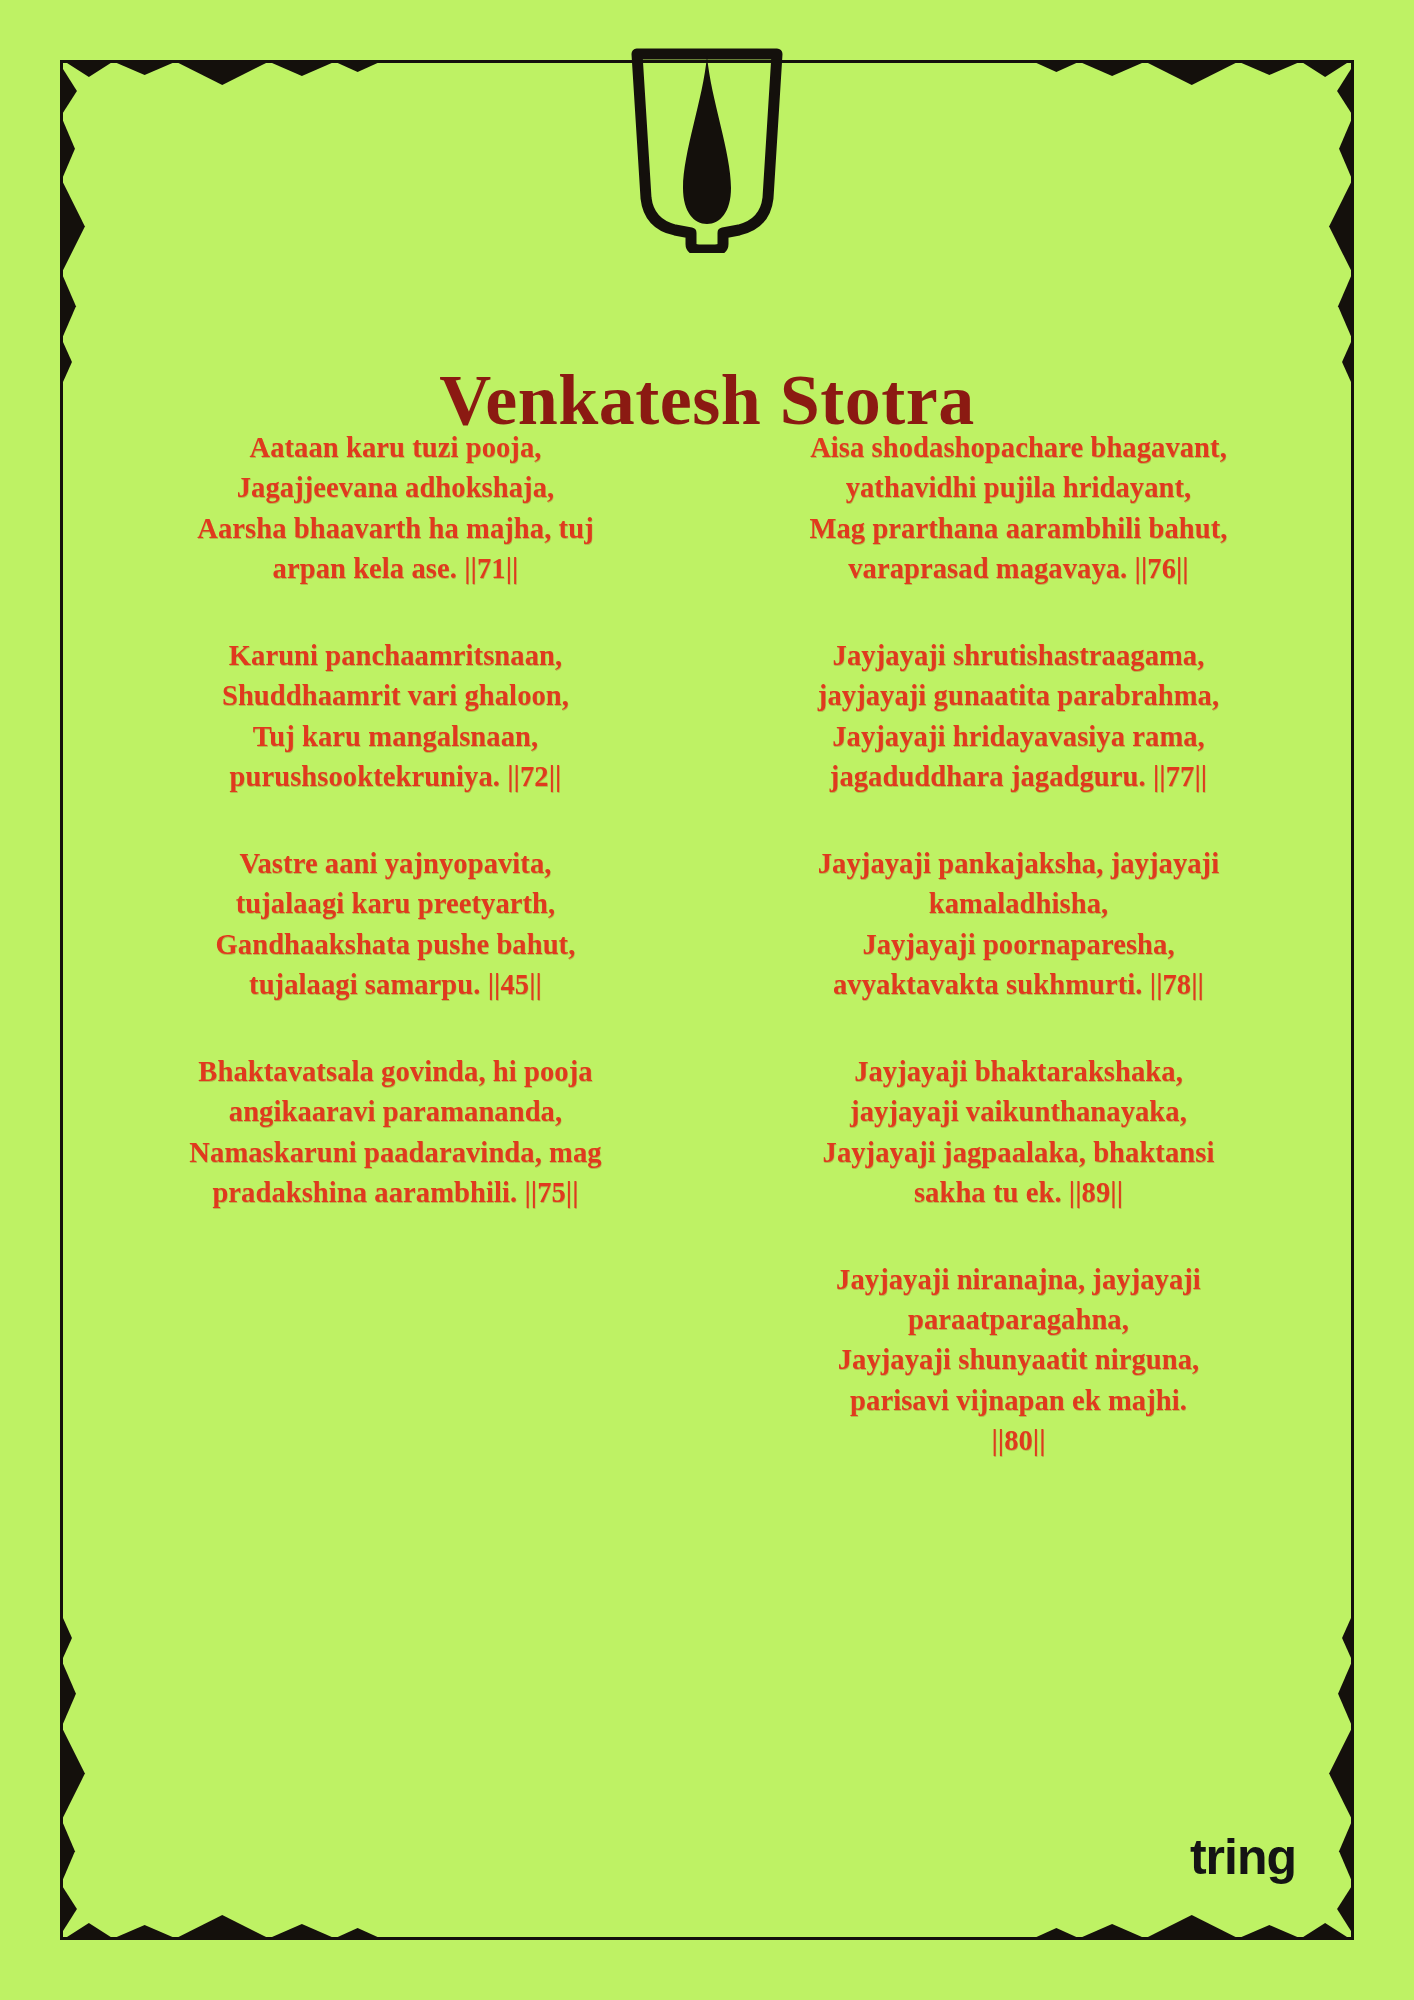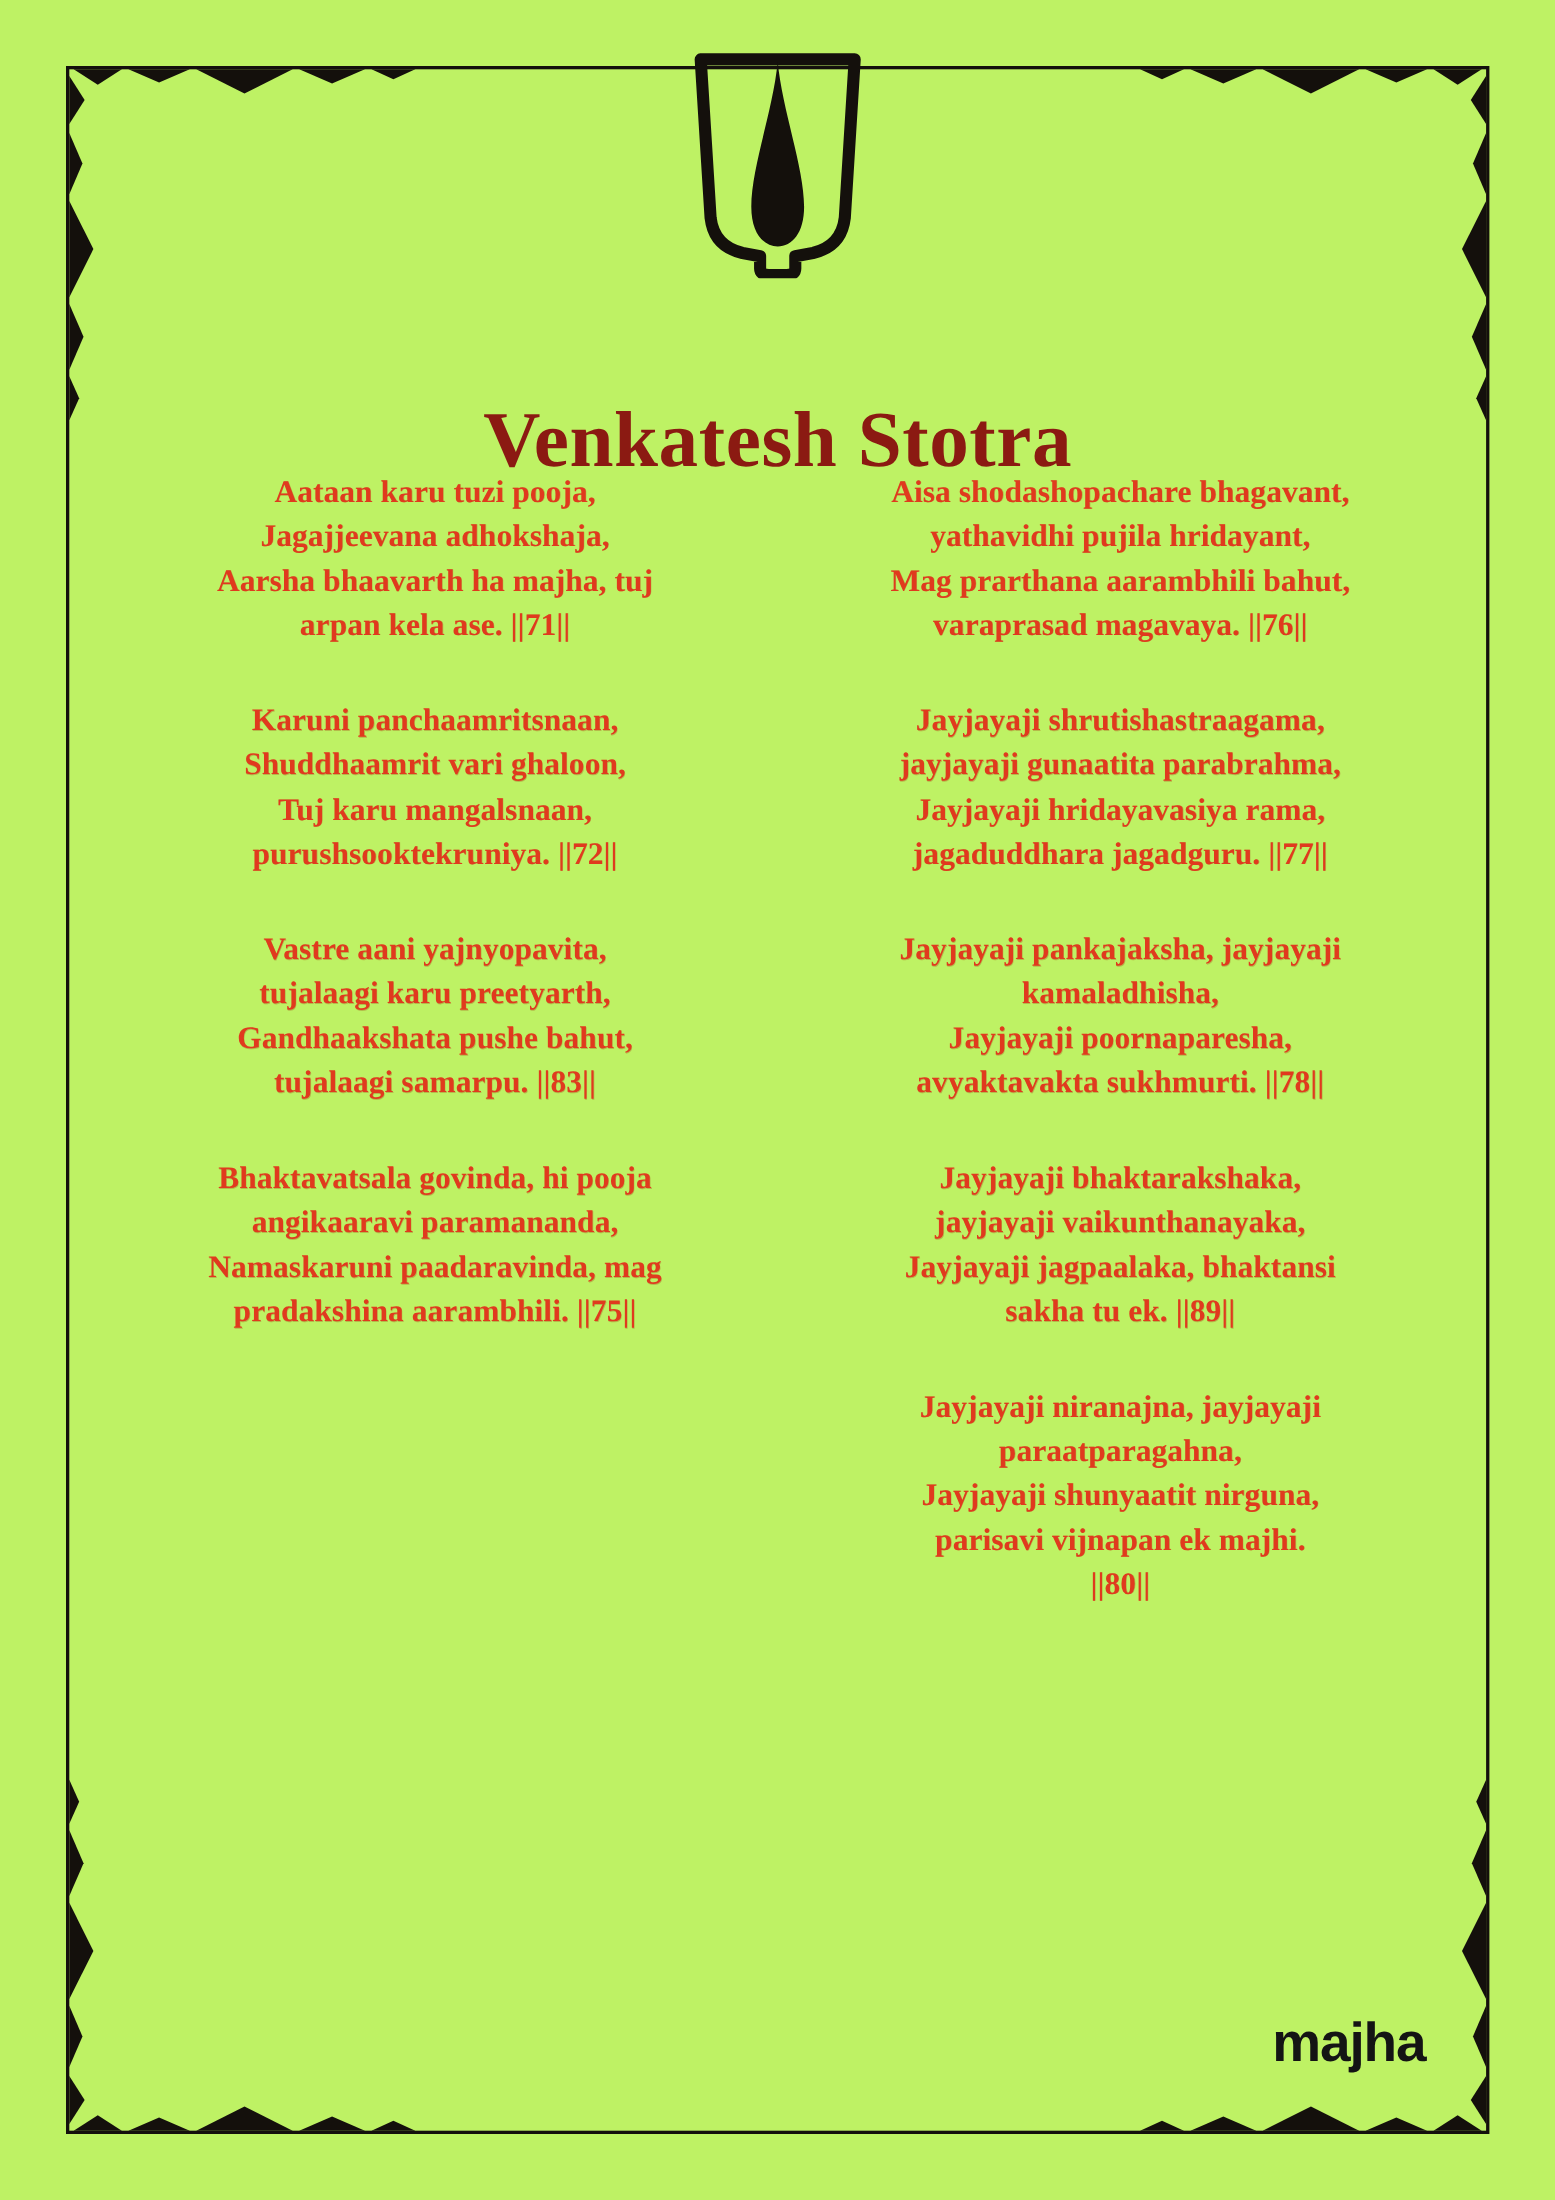--- a/index.html
+++ b/index.html
@@ -209,21 +209,21 @@
 Jagajjeevana adhokshaja,
 Aarsha bhaavarth ha majha, tuj
 arpan kela ase.  ||71||</p>
       <p class="verse">Karuni panchaamritsnaan,
 Shuddhaamrit vari ghaloon,
 Tuj karu mangalsnaan,
 purushsooktekruniya.  ||72||</p>
       <p class="verse">Vastre aani yajnyopavita,
 tujalaagi karu preetyarth,
 Gandhaakshata pushe bahut,
-tujalaagi samarpu.  ||83||</p>
+tujalaagi samarpu.  ||45||</p>
       <p class="verse">Bhaktavatsala govinda, hi pooja
 angikaaravi paramananda,
 Namaskaruni paadaravinda, mag
 pradakshina aarambhili.  ||75||</p>
     </div>
 
     <div class="column col-right">
       <p class="verse">Aisa shodashopachare bhagavant,
 yathavidhi pujila hridayant,
 Mag prarthana aarambhili bahut,
@@ -242,15 +242,15 @@
 sakha tu ek.  ||89||</p>
       <p class="verse">Jayjayaji niranajna, jayjayaji
 paraatparagahna,
 Jayjayaji shunyaatit nirguna,
 parisavi vijnapan ek majhi.
 ||80||</p>
     </div>
 
   </div>
 
-  <div class="brand">majha</div>
+  <div class="brand">tring</div>
 
 </div>
 
 </body></html>

